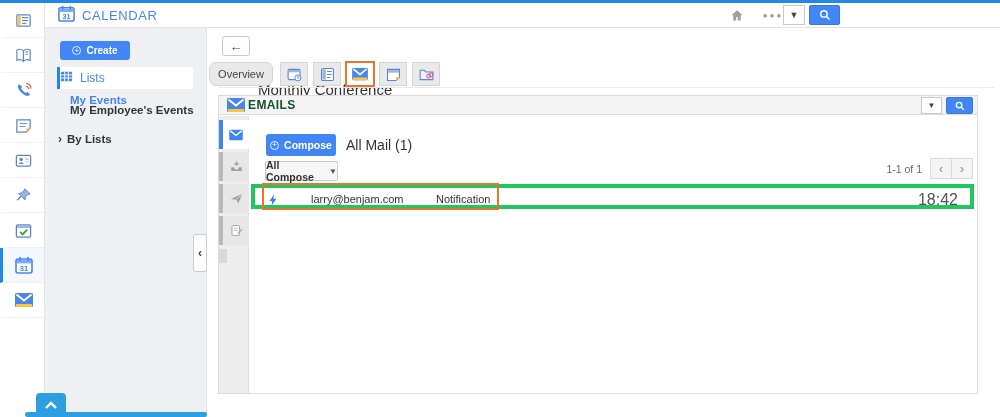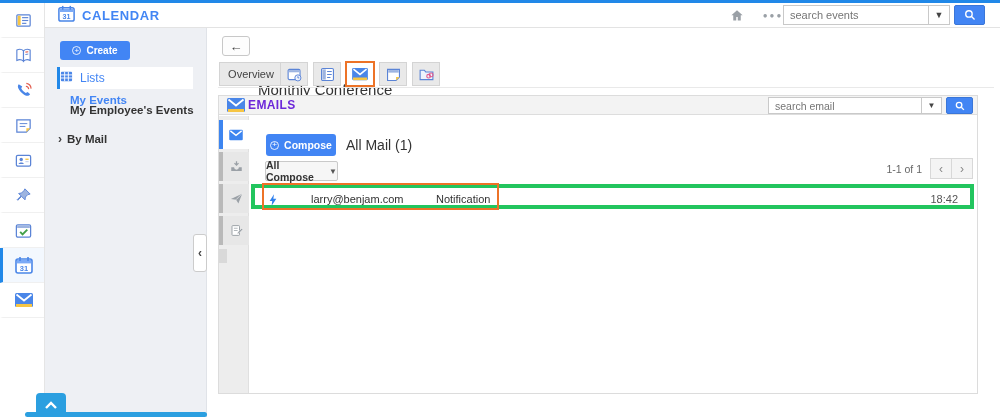--- a/index.html
+++ b/index.html
@@ -6,21 +6,21 @@
   html,body { width:1000px; height:417px; overflow:hidden; }
   body { font-family:"Liberation Sans", sans-serif; background:#fff; color:#333; }
   .app { position:relative; width:1000px; height:417px; background:#fff; overflow:hidden; }
 
   
   .topline { position:absolute; top:0; left:0; width:1000px; height:3px; background:#2188e8; z-index:40; }
 
   
   .header { position:absolute; top:3px; left:45px; right:0; height:25px; background:#fff; border-bottom:1px solid #e3e3e3; z-index:10; }
   .brand { position:absolute; left:12px; top:1px; height:23px; display:flex; align-items:center; gap:6px; }
-  .brand-title { color:#4285f4; font-weight:bold; font-size:13px; letter-spacing:0.6px; }
+  .brand-title { color:#4285f4; font-weight:normal; font-size:13px; letter-spacing:0.6px; }
   .home-btn { position:absolute; left:682px; top:3px; width:20px; height:18px; display:flex; align-items:center; justify-content:center; cursor:pointer; }
   .dots { position:absolute; left:715px; top:3px; width:26px; height:18px; color:#9aa0a6; font-size:8px; letter-spacing:2px; display:flex; align-items:center; justify-content:center; cursor:pointer; }
   .hsearch { position:absolute; left:738px; top:2px; height:20px; display:flex; }
   .hsearch input { width:145px; height:20px; border:1px solid #c9c9c9; border-right:none; padding:0 6px; font-size:11px; color:#555; outline:none; font-family:"Liberation Sans",sans-serif; }
   .hsearch .dd { width:22px; height:20px; border:1px solid #c9c9c9; background:#fff; display:flex; align-items:center; justify-content:center; font-size:9px; color:#444; cursor:pointer; }
   .hsearch .go { width:31px; height:20px; margin-left:4px; background:#4285f4; border:1px solid #3a76d8; border-radius:2px; display:flex; align-items:center; justify-content:center; cursor:pointer; }
 
   
   .rail { position:absolute; left:0; top:3px; bottom:0; width:45px; background:#fff; border-right:1px solid #e5e5e5; z-index:12; }
   .rail-cell { position:absolute; left:0; width:44px; height:35px; border-bottom:1px solid #f0f0f0; border-left:3px solid transparent; display:flex; align-items:center; justify-content:center; cursor:pointer; }
@@ -38,29 +38,29 @@
   .side-link { position:absolute; left:25px; height:14px; font-size:11.5px; font-weight:bold; cursor:pointer; white-space:nowrap; }
   .byteam { left:13px; display:flex; align-items:center; gap:5px; color:#333; }
   .byteam .chev { font-size:12px; font-weight:bold; color:#444; }
   .collapse { position:absolute; left:148px; top:206px; width:14px; height:38px; background:#fff; border:1px solid #ccc; border-radius:3px; display:flex; align-items:center; justify-content:center; color:#444; font-size:12px; font-weight:bold; cursor:pointer; z-index:5; }
 
   
   .main { position:absolute; left:207px; top:28px; right:0; bottom:0; background:#fff; }
   .back-btn { position:absolute; left:15px; top:8px; width:28px; height:20px; background:#fdfdfd; border:1px solid #c8c8c8; border-radius:3px; display:flex; align-items:center; justify-content:center; font-size:13px; color:#444; cursor:pointer; }
   .page-title { position:absolute; left:51px; top:8px; height:20px; line-height:20px; font-size:15px; color:#333;margin-top:44px; }
   .tab { position:absolute; top:34px; height:24px; background:#e9e9e9; border:1px solid #d4d4d4; display:flex; align-items:center; justify-content:center; cursor:pointer; }
-  .tab-overview { left:12px; width:64px; font-size:11px; color:#444; }
+  .tab-overview { left:2px; width:64px; font-size:11px; color:#444;border-radius:7px; }
   .tab-ico { width:28px; }
   .tab.active { background:#fff; border:2px solid #ed7327; width:30px; height:26px; top:33px; }
   .tabs-divider { position:absolute; left:11px; right:6px; top:59px; border-top:1px solid #e9e9e9; }
 
   
   .panel { position:absolute; left:11px; top:67px; width:760px; height:299px; border:1px solid #dcdcdc; background:#fff; }
   .panel-header { position:absolute; left:0; top:0; right:0; height:19px; background:#f3f3f3; border-bottom:1px solid #ddd; }
-  .panel-title { position:absolute; left:29px; top:0; height:19px; line-height:19px; color:#6d28d9; font-weight:bold; font-size:12px; letter-spacing:0.4px; }
+  .panel-title { position:absolute; left:29px; top:0; height:19px; line-height:19px; color:#14532d; font-weight:bold; font-size:12px; letter-spacing:0.4px; }
   .panel-header .mailico { position:absolute; left:7px; top:1px; }
   .esearch { position:absolute; right:4px; top:1px; height:17px; display:flex; }
   .esearch input { width:153px; height:17px; border:1px solid #c9c9c9; border-right:none; padding:0 6px; font-size:10.5px; color:#555; outline:none; font-family:"Liberation Sans",sans-serif; }
   .esearch .dd { width:21px; height:17px; border:1px solid #c9c9c9; background:#fff; display:flex; align-items:center; justify-content:center; font-size:8px; color:#444; cursor:pointer; }
   .esearch .go { width:27px; height:17px; margin-left:4px; background:#4285f4; border:1px solid #3a76d8; border-radius:2px; display:flex; align-items:center; justify-content:center; cursor:pointer; }
 
   .strip { position:absolute; left:0; top:20px; bottom:0; width:30px; background:#ededed; border-right:1px solid #e0e0e0; }
   .strip-cell { position:absolute; left:0; width:30px; height:29px; border-left:4px solid #b9b9b9; background:#e7e7e7; display:flex; align-items:center; justify-content:center; cursor:pointer; }
   .strip-cell.active { border-left-color:#3d85f0; background:#fff; }
   .strip-stub { position:absolute; left:0; top:133px; width:8px; height:14px; background:#d9d9d9; }
@@ -71,21 +71,21 @@
   .accounts-btn .car { font-size:8px; color:#555; }
   .pager { position:absolute; right:4px; top:62px; height:21px; display:flex; align-items:center; }
   .pager-label { font-size:10.5px; color:#666; margin-right:8px;margin-left:48px; }
   .pager-btn { width:22px; height:21px; background:#f4f4f4; border:1px solid #d8d8d8; display:flex; align-items:center; justify-content:center; color:#888; font-size:12px; cursor:pointer; }
   .pager-btn + .pager-btn { margin-left:-1px; }
 
   .email-row { position:absolute; left:32px; top:88px; width:723px; height:25px; background:#fff; border:4px solid #22c55e; cursor:pointer; }
   .email-row .bolt { position:absolute; left:13px; top:5px; }
   .email-row .sender { position:absolute; left:56px; top:0; height:23px; line-height:23px; font-size:11px; color:#333; }
   .email-row .subject { position:absolute; left:181px; top:0; height:40px; line-height:23px; font-size:11px; color:#333; }
-  .email-row .time { position:absolute; right:12px; top:0; height:23px; line-height:23px; font-size:11px; color:#555; }
+  .email-row .time { position:absolute; right:12px; top:0; height:23px; line-height:23px; font-size:16px; color:#555; }
   .row-highlight { position:absolute; left:43px; top:87px; width:237px; height:27px; border:2px solid #ed7327; pointer-events:none; z-index:9; }
 </style>
 </head>
 <body>
 
 <div class="app">
   <div class="topline"></div>
 
   <div class="header">
     <div class="brand">
@@ -100,21 +100,20 @@
       </span>
       <span class="brand-title">CALENDAR</span>
     </div>
     <div class="home-btn">
       <svg width="16" height="15" viewBox="0 0 20 20">
           <path d="M10 3 L2.5 9.5 h2.5 v7 h4 v-4.5 h2 v4.5 h4 v-7 h2.5 Z" fill="#9aa0a6"></path>
         </svg>
     </div>
     <div class="dots">●●●</div>
     <div class="hsearch">
-      <input type="text" placeholder="search events" style="">
       <span class="dd">▼</span>
       <span class="go">
         <svg width="14" height="14" viewBox="0 0 20 20">
             <circle cx="8.5" cy="8.5" r="4.6" fill="none" stroke="#fff" stroke-width="2"></circle>
             <line x1="12.2" y1="12.2" x2="16.5" y2="16.5" stroke="#fff" stroke-width="2"></line>
           </svg>
       </span>
     </div>
   </div>
 
@@ -215,21 +214,21 @@
               <line x1="9" y1="2" x2="9" y2="12"></line>
             </g>
           </svg>
       </span>
       <span>Lists</span>
     </div>
     <div class="side-link" style="top:66px; color:#4285f4;">My Events</div>
     <div class="side-link" style="top:76px; color:#333;text-align:right;">My Employee's Events</div>
     <div class="side-link byteam" style="top:104px;">
       <span class="chev">›</span>
-      <span>By Mail</span>
+      <span>By Lists</span>
     </div>
     <div class="collapse">
         <span>‹</span>
       </div>
   </div>
 
   <div class="main">
     <div class="back-btn">
         <span>←</span>
       </div>
@@ -282,21 +281,20 @@
       <div class="panel-header">
         <span class="mailico">
           <svg width="20" height="16" viewBox="0 0 20 16">
               <rect x="1" y="1" width="18" height="14" rx="1.5" fill="#4a86e8"></rect>
               <path d="M2.5 2.5 L10 8.5 17.5 2.5" stroke="#fff" stroke-width="1.8" fill="none"></path>
               <rect x="2" y="12" width="16" height="3" fill="#f6c544"></rect>
             </svg>
         </span>
         <span class="panel-title">EMAILS</span>
         <div class="esearch">
-          <input type="text" placeholder="search email" style="">
           <span class="dd">▼</span>
           <span class="go">
             <svg width="12" height="12" viewBox="0 0 20 20">
                 <circle cx="8.5" cy="8.5" r="4.6" fill="none" stroke="#fff" stroke-width="2.2"></circle>
                 <line x1="12.2" y1="12.2" x2="16.5" y2="16.5" stroke="#fff" stroke-width="2.2"></line>
               </svg>
           </span>
         </div>
       </div>
 

